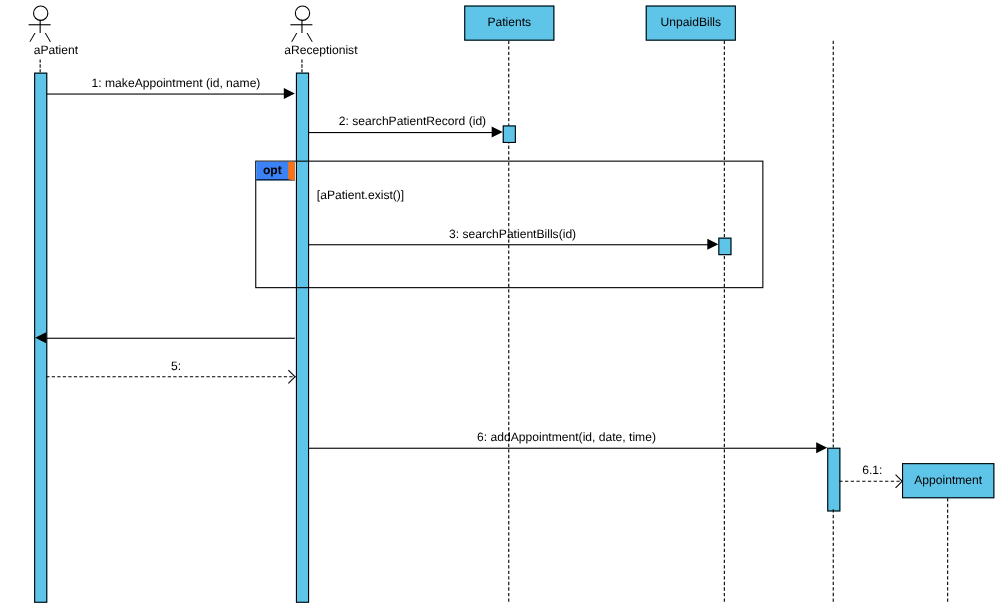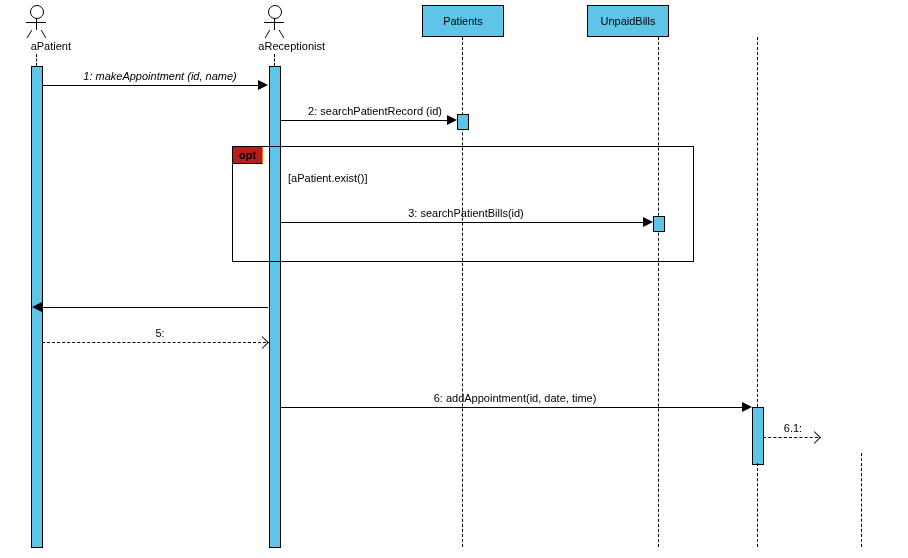--- a/index.html
+++ b/index.html
@@ -101,25 +101,25 @@
     border-right: 1px solid #000;
     transform: rotate(45deg);
   }
   .frag-box {
     position: absolute;
     border: 1px solid #000;
     background: transparent;
   }
   .frag-label {
     position: absolute;
-    border-right: 1px solid #f97316;
+    border-right: 6px solid #f97316;
     border-bottom: 1px solid #000;
     padding: 2px 6px;
     font-weight: bold;
-    background: #b91c1c;
+    background: #3b82f6;
   }
   .frag-label::after {
     content: "";
     position: absolute;
     right: -6px;
     bottom: -1px;
     width: 0; height: 0;
   }
   .guard {
     position: absolute;
@@ -153,23 +153,24 @@
   <div class="activation" style="left:457px; top:114px; height:14px;"></div>
 
   <div class="obj-box" style="left:587px; top:5px; width:80px;"><span>UnpaidBills</span></div>
   <div class="lifeline" style="left:658px; top:37px; height:510px;"></div>
   <div class="activation" style="left:653px; top:216px; height:14px;"></div>
 
   <div class="lifeline" style="left:757px; top:37px; height:370px;"></div>
   <div class="activation" style="left:752px; top:407px; height:56px;"></div>
   <div class="lifeline" style="left:757px; top:463px; height:84px;"></div>
 
+  <div class="obj-box" style="left:820px; top:421px; width:82px;"><span>Appointment</span></div>
   <div class="lifeline" style="left:861px; top:453px; height:94px;"></div>
 
-  <div class="msg-label" style="left:60px; top:70px; width:200px;font-style:italic;">1: makeAppointment (id, name)</div>
+  <div class="msg-label" style="left:60px; top:70px; width:200px;">1: makeAppointment (id, name)</div>
   <div class="msg-line" style="left:42px; top:85px; width:224px;"></div>
   <div class="arrow-r" style="left:258px; top:80px;"></div>
 
   <div class="msg-label" style="left:300px; top:105px; width:150px;">2: searchPatientRecord (id)</div>
   <div class="msg-line" style="left:280px; top:120px; width:175px;"></div>
   <div class="arrow-r" style="left:447px; top:115px;"></div>
 
   <div class="frag-box" style="left:232px; top:146px; width:460px; height:114px;"></div>
   <div class="frag-label" style="left:233px; top:147px;">opt</div>
   <div class="guard" style="left:288px; top:172px;text-align:center;">[aPatient.exist()]</div>

